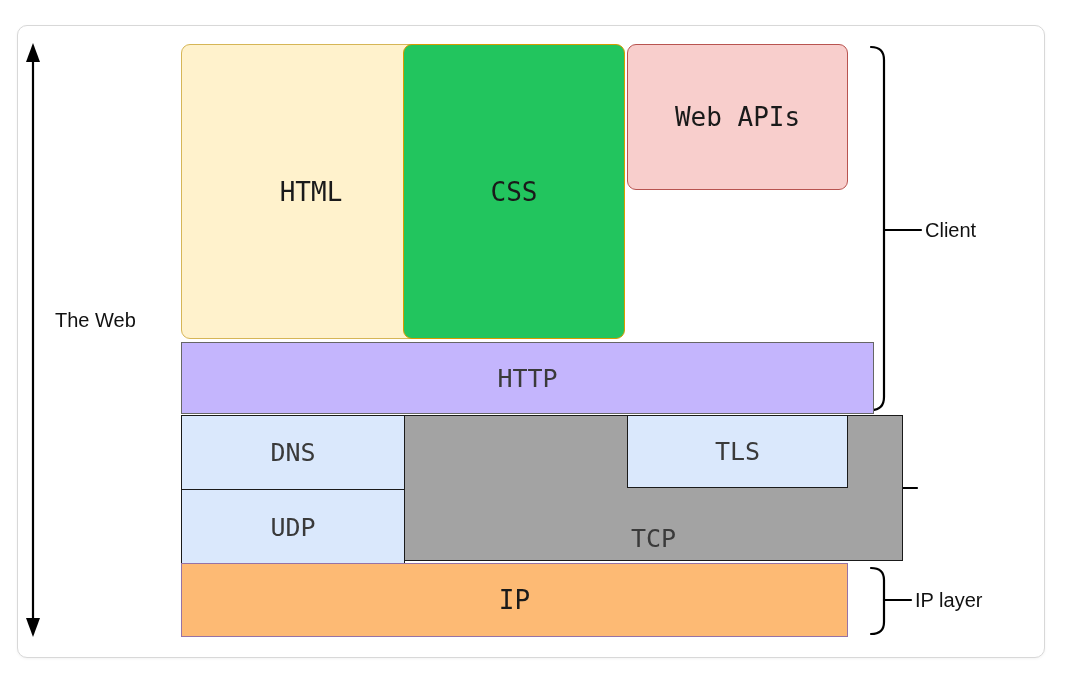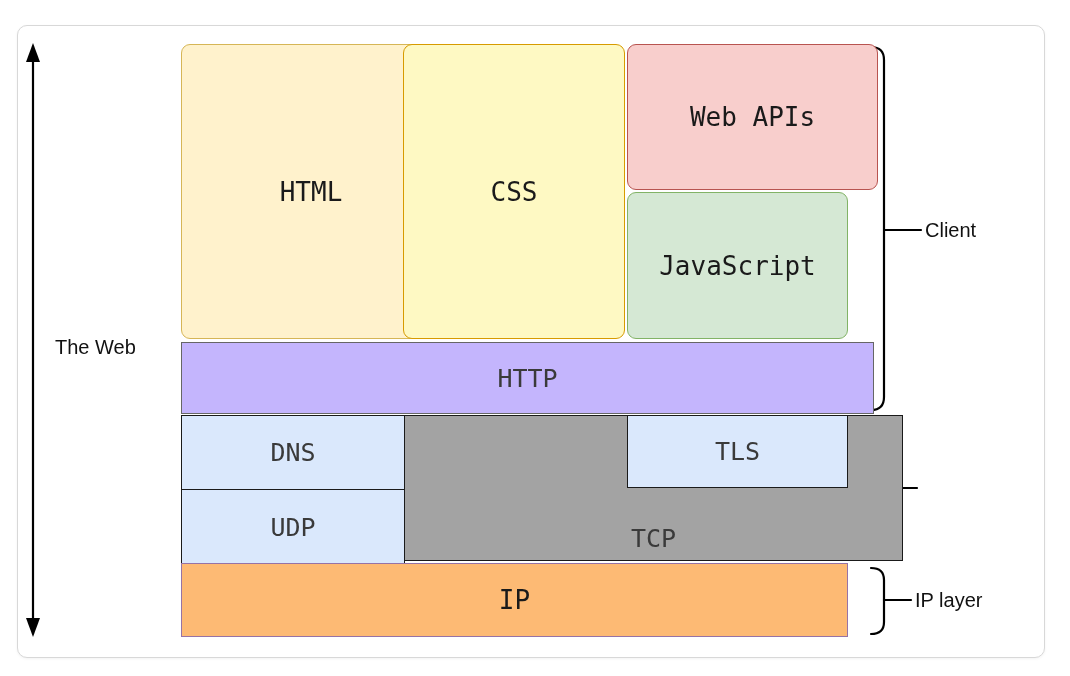--- a/index.html
+++ b/index.html
@@ -92,31 +92,28 @@
         <path d="M 871 568 Q 884 568 884 580 L 884 622 Q 884 634 871 634"></path>
         <path d="M 884 600 H 911"></path>
       </g>
     </g>
   </svg>
 
   <div class="box rounded" style="left: 181px; top: 44px; width: 260px; height: 295px; background-color: rgb(255, 242, 204); border-color: rgb(214, 182, 86);">
     <span class="box-label">HTML</span>
   </div>
 
-  <div class="box rounded" style="left: 403px; top: 44px; width: 222px; height: 295px; background-color: #fef9c3; border-color: rgb(215, 155, 0);">
+  <div class="box rounded" style="left: 403px; top: 44px; width: 222px; height: 295px; background-color: #22c55e; border-color: rgb(215, 155, 0);">
     <span class="box-label">CSS</span>
   </div>
 
-  <div class="box rounded" style="left: 627px; top: 44px; width: 251px; height: 146px; background-color: rgb(248, 206, 204); border-color: rgb(184, 84, 80);">
+  <div class="box rounded" style="left: 627px; top: 44px; width: 221px; height: 146px; background-color: rgb(248, 206, 204); border-color: rgb(184, 84, 80);">
     <span class="box-label">Web APIs</span>
   </div>
 
-  <div class="box rounded" style="left: 627px; top: 192px; width: 221px; height: 147px; background-color: rgb(213, 232, 212); border-color: rgb(130, 179, 102);">
-    <span class="box-label">JavaScript</span>
-  </div>
 
   <div class="box" style="left: 181px; top: 342px; width: 693px; height: 72px; border-width: 1.5px; background-color: #c4b5fd; border-color: rgb(102, 102, 102);">
     <span class="box-label dim">HTTP</span>
   </div>
 
   <div class="box" style="left: 404px; top: 415px; width: 499px; height: 146px; background-color: #a3a3a3; border-color: rgb(26, 26, 26);">
     <span class="box-label dim tcp-label">TCP</span>
   </div>
 
   <div class="box" style="left: 627px; top: 415px; width: 221px; height: 73px; background-color: rgb(218, 232, 252); border-color: rgb(26, 26, 26);">
@@ -128,20 +125,20 @@
   </div>
 
   <div class="box" style="left: 181px; top: 489px; width: 224px; height: 76px; background-color: rgb(218, 232, 252); border-color: rgb(26, 26, 26);">
     <span class="box-label dim">UDP</span>
   </div>
 
   <div class="box" style="left: 181px; top: 563px; width: 667px; height: 74px; background-color: #fdba74; border-color: rgb(150, 115, 166);">
     <span class="box-label">IP</span>
   </div>
 
-  <div class="annot" style="left:55px; top:334px;">The Web</div>
+  <div class="annot" style="left:55px; top:307px;">The Web</div>
 
   <div class="annot" style="left:925px; top:217px;">Client</div>
 
 
   <div class="annot" style="left:915px; top:587px;">IP layer</div>
 
 </div>
 
 </body></html>

